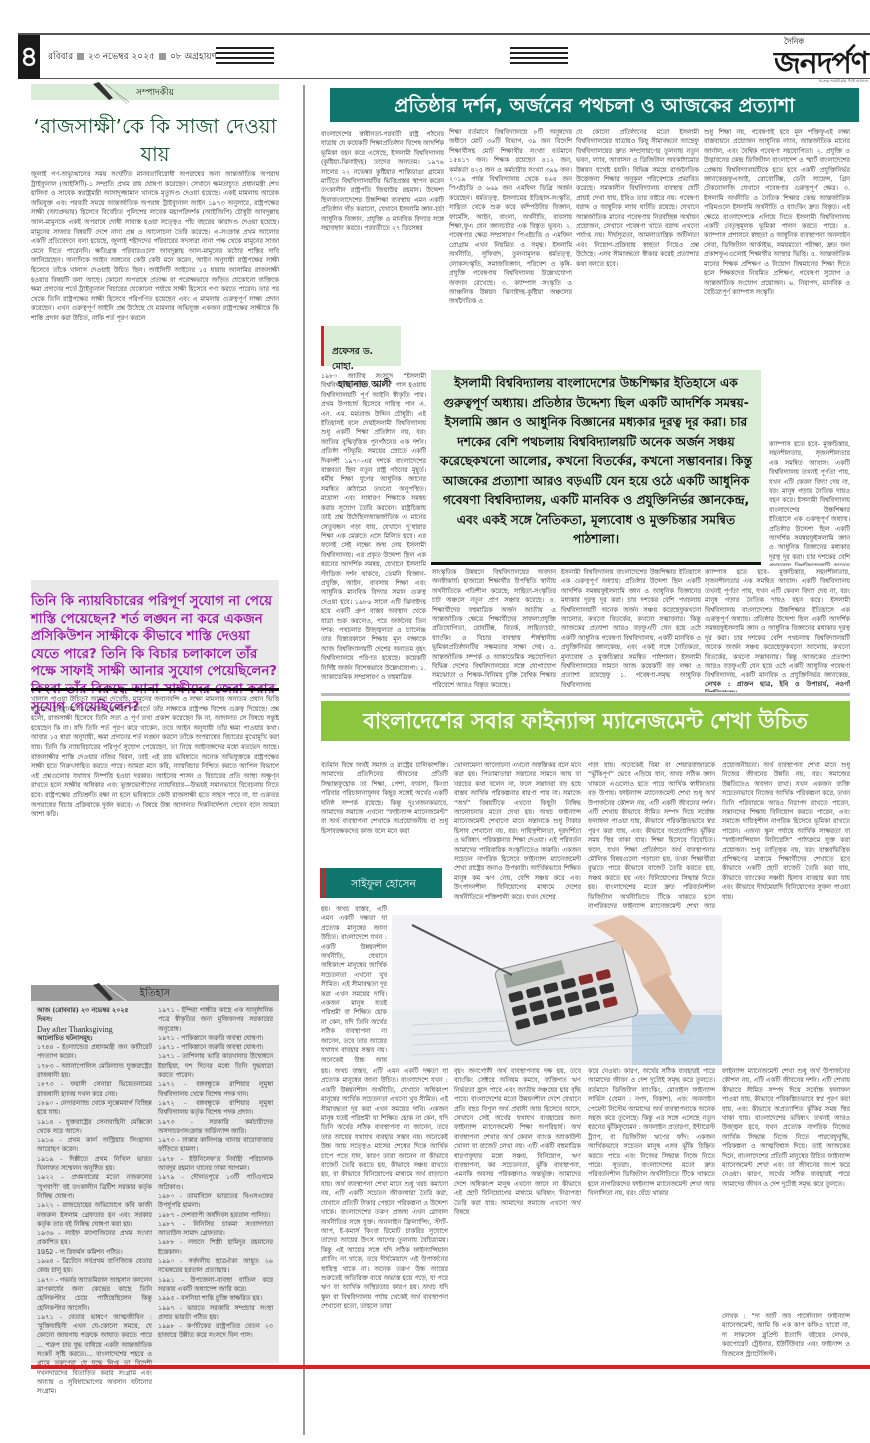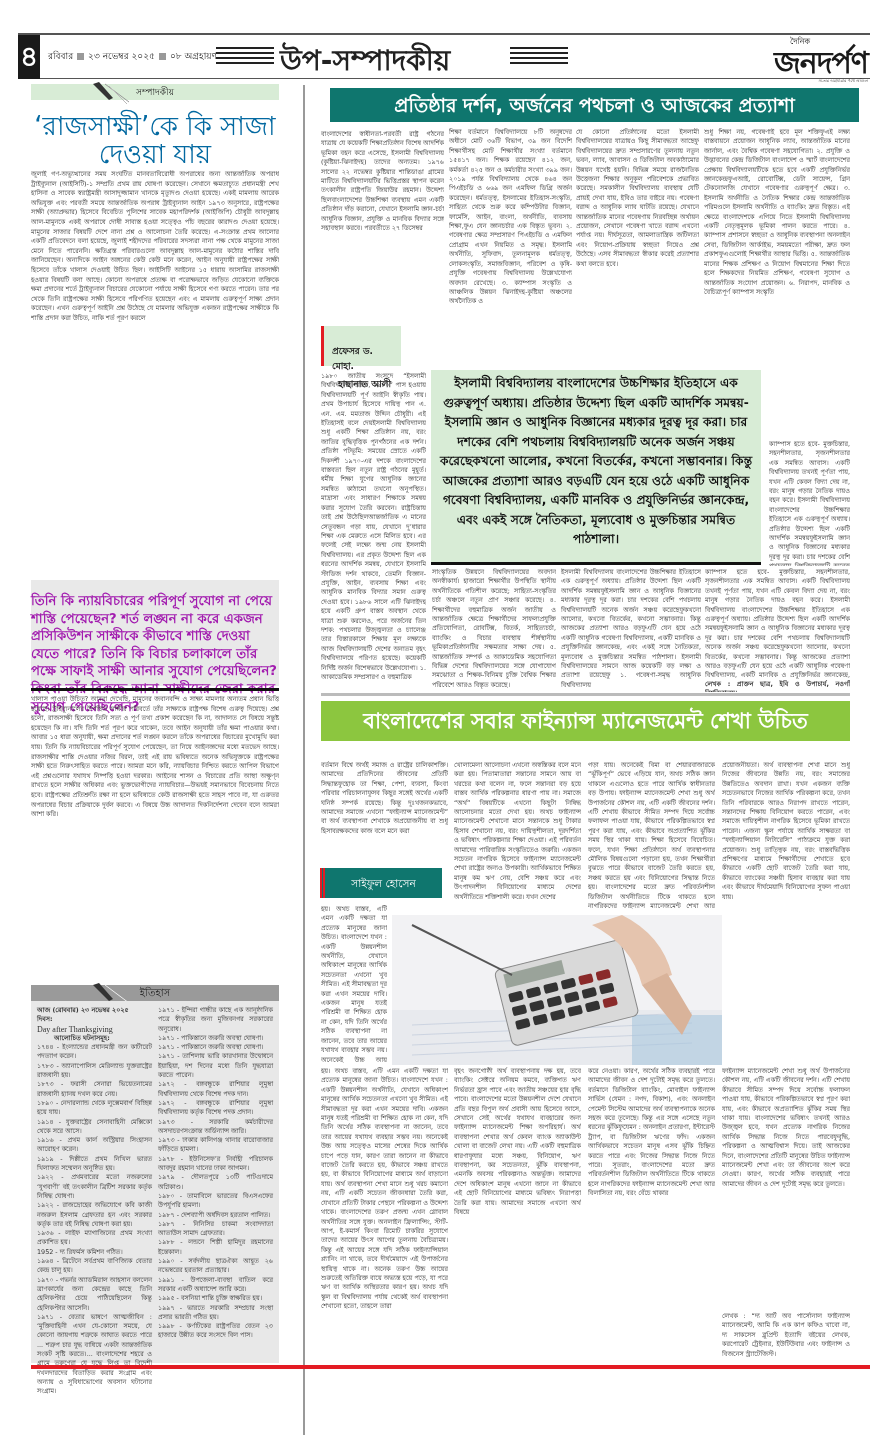--- a/index.html
+++ b/index.html
@@ -7,27 +7,27 @@
 body{font-family:"DejaVu Sans",sans-serif;color:#222;position:relative}
 .abs{position:absolute}
 
 #masthead{left:18px;top:33px;width:852px;height:46px;border-top:2px solid #555;border-bottom:1px solid #555}
 #page-num{position:absolute;left:0;top:0;width:22px;height:44px;background:#1a1a1a;color:#fff;font:bold 28px "DejaVu Sans",sans-serif;text-align:center;line-height:44px}
 #date{position:absolute;left:30px;top:14px;font-size:9px;color:#222;white-space:nowrap}
 #date .sq{display:inline-block;width:7px;height:7px;background:#999;margin:0 4px;vertical-align:middle}
 .lines{position:absolute;top:12px;height:18px;width:58px;background:repeating-linear-gradient(#222 0 2px,#fff 2px 5px)}
 #section-title{position:absolute;left:262px;top:4px;font:bold 28px "DejaVu Sans",sans-serif;color:#222;white-space:nowrap}
 #logo{position:absolute;right:2px;top:0;text-align:right}
-#logo .small{font-size:8px;display:block;text-align:left;margin-left:16px}
+#logo .small{font-size:8px;display:block;text-align:left;margin-left:10px}
 #logo .big{font:bold 30px "DejaVu Serif",serif;color:#1a1a1a;line-height:30px;letter-spacing:-1px}
 #logo .tag{font-size:4px;display:block}
 
 #edit-head{left:31px;top:84px;width:248px;height:16px;background:#d8ecd6;font-size:9px;text-align:center;line-height:16px}
 .pen{position:absolute;left:60px;top:-2px;width:40px;height:22px}
-#edit-title{left:31px;top:112px;width:248px;text-align:center;font-size:26px;line-height:28px;color:#0369a1}
+#edit-title{left:31px;top:112px;width:248px;text-align:center;font-size:20px;line-height:28px;color:#14532d}
 .body-text{font-size:6.4px;line-height:9.6px;color:#333;text-align:justify;overflow:hidden}
 #edit-body{left:31px;top:170px;width:248px;height:372px}
 #quote-box{left:31px;top:580px;width:248px;height:106px;background:#e9e9e9;text-align:left;font-size:13.2px;line-height:17.6px;color:#a21caf;padding-top:12px;font-weight:bold}
 #quote-rule{left:31px;top:688px;width:248px;height:3px;background:#111}
 #edit-body2{left:31px;top:695px;width:248px;height:283px}
 #vline{left:303px;top:85px;width:2px;height:1350px;background:#999}
 
 #hist-head{left:31px;top:985px;width:248px;height:16px;background:#9a9a9a;color:#222;font-size:10px;text-align:center;line-height:16px}
 #hist-box{left:31px;top:1001px;width:248px;height:362px;background:#e8e8e8;padding:5px 6px}
 .hcol{position:absolute;top:5px;width:115px;font-size:6.4px;line-height:9.3px;color:#333;text-align:justify}
@@ -48,21 +48,20 @@
 </style>
 </head>
 <body>
 
 <div id="masthead" class="abs">
   <div id="page-num">৪</div>
   <div id="date">
     <span>রবিবার</span><span class="sq"></span><span>২৩ নভেম্বর ২০২৫</span><span class="sq"></span><span>০৮ অগ্রহায়ণ ১৪৩২ বাংলা</span>
   </div>
   <div class="lines" style="left:198px"></div>
-  <div id="section-title">উপ-সম্পাদকীয়</div>
   <div class="lines" style="left:492px"></div>
   <div id="logo">
     <span class="small">দৈনিক</span>
     <span class="big">জনদর্পণ</span>
     <span class="tag">সত্যের অগ্রযাত্রার পথে অবিচল</span>
   </div>
 </div>
 
 <div id="edit-head" class="abs">
   <svg class="pen" viewBox="0 0 40 22">
@@ -85,21 +84,21 @@
       <path d="M2 2 L18 18 L22 16 L8 0Z" fill="#333"></path>
       <path d="M14 2 L38 20" stroke="#eee" stroke-width="1" fill="none"></path>
     </svg>
   <span>ইতিহাস</span>
 </div>
 <div id="hist-box" class="abs">
   <div class="hcol" style="left:6px" id="hcol1">
       <p style="font-weight: bold;">আজ (রোববার) ২৩ নভেম্বর ২০২৫</p>
       <p style="font-weight: bold;">দিবস:</p>
       <p style="font-family: &quot;Liberation Serif&quot;, serif; font-size: 8px;">Day after Thanksgiving</p>
-      <p style="font-weight: bold; margin-left: 17px;">আলোচিত ঘটনাসমূহ:</p>
+      <p style="font-weight: bold;">আলোচিত ঘটনাসমূহ:</p>
       <p>১৭৪৪ - ইংল্যান্ডের প্রধানমন্ত্রী জন কার্টারেট পদত্যাগ করেন।</p>
       <p>১৭৮৩ - অ্যানাপোলিস মেরিল্যান্ড যুক্তরাষ্ট্রের রাজধানী হয়।</p>
       <p>১৮৭৩ - ফরাসী সেনারা ভিয়েতনামের রাজধানী হ্যানয় দখল করে নেয়।</p>
       <p>১৮৯০ - নেদারল্যান্ড থেকে লুক্সেমবার্গ বিচ্ছিন্ন হয়ে যায়।</p>
       <p>১৯১৪ - যুক্তরাষ্ট্রের সেনাবাহিনী মেক্সিকো থেকে সরে আসে।</p>
       <p>১৯১৬ - প্রথম কার্ল অস্ট্রিয়ার সিংহাসন আরোহণ করেন।</p>
       <p>১৯১৯ - দিল্লীতে প্রথম নিখিল ভারত খিলাফত সম্মেলন অনুষ্ঠিত হয়।</p>
       <p>১৯২২ - প্রথমবারের মতো নজরুলের ‘যুগবাণী’ বই তৎকালীন ব্রিটিশ সরকার কর্তৃক নিষিদ্ধ ঘোষণা।</p>
       <p>১৯২২ - রাজদ্রোহের অভিযোগে কবি কাজী নজরুল ইসলাম গ্রেফতার হন এবং সরকার কর্তৃক তার বই নিষিদ্ধ ঘোষণা করা হয়।</p>
       <p>১৯৩৬ - লাইফ ম্যাগাজিনের প্রথম সংখ্যা প্রকাশিত হয়।</p>

